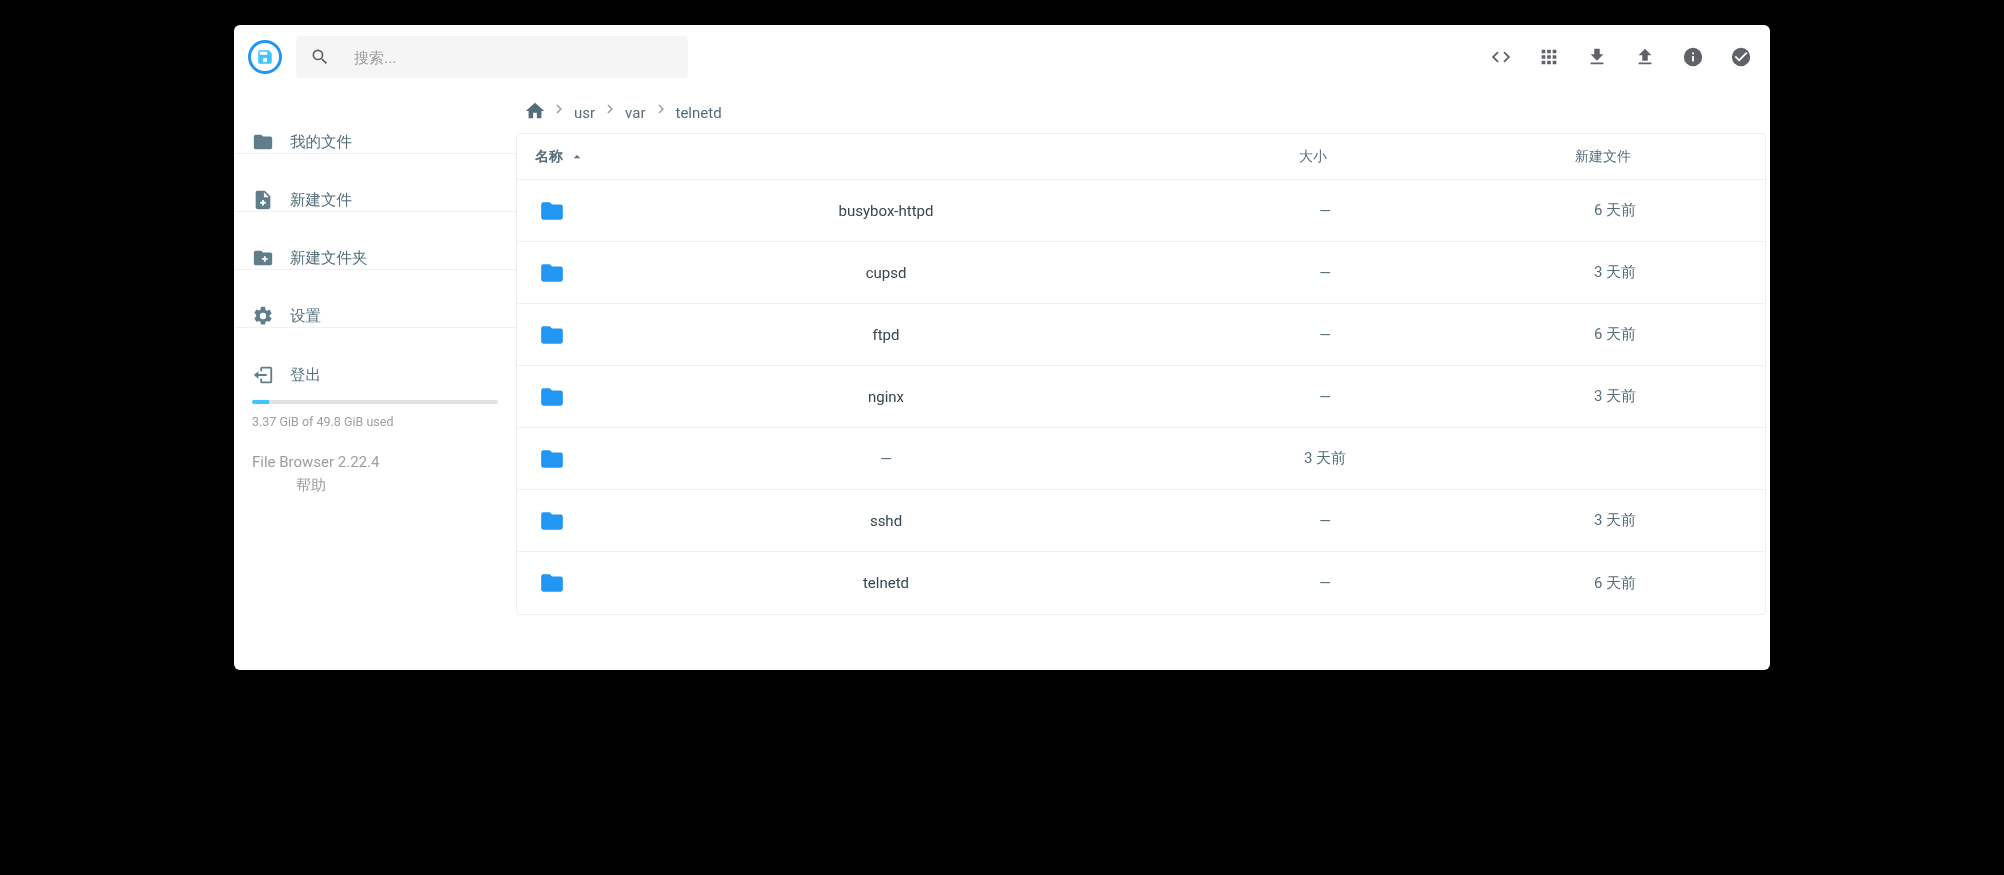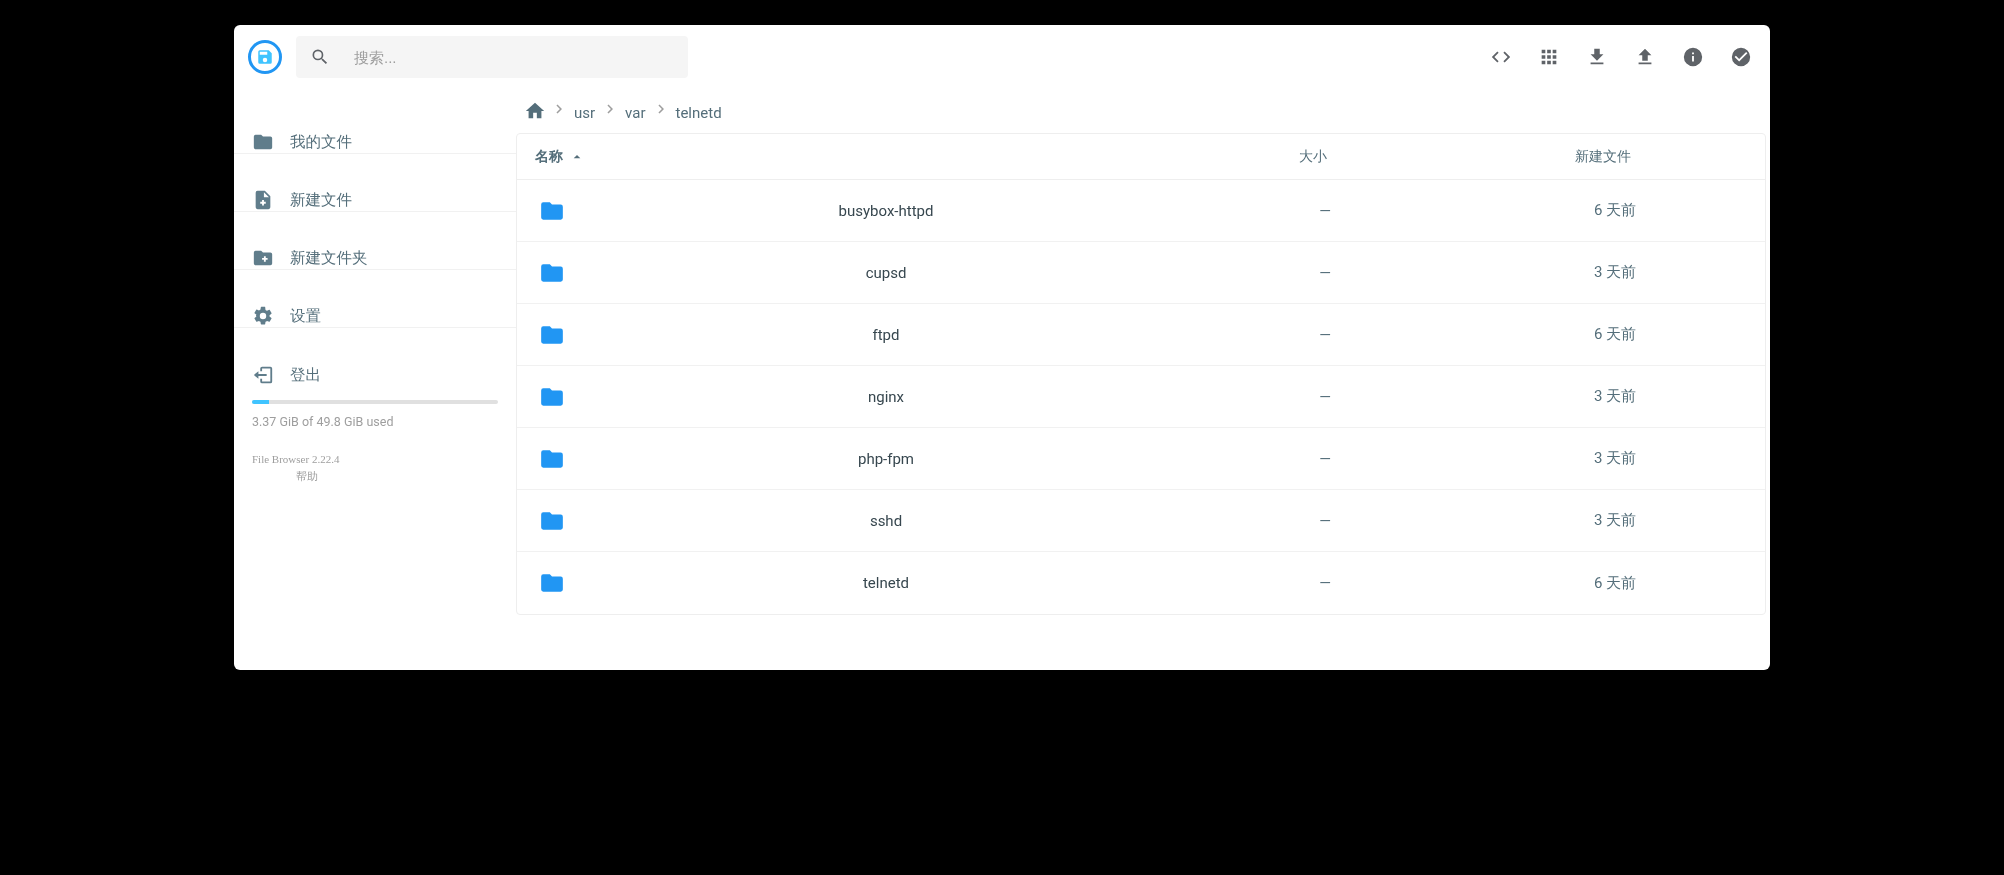--- a/index.html
+++ b/index.html
@@ -83,21 +83,21 @@
   .storage {
     padding: 14px 18px 6px;
   }
   .storage-bar {
     height: 4px; width: 100%;
     background: #e0e0e0; border-radius: 2px;
     overflow: hidden; margin-bottom: 10px;
   }
   .storage-bar > div { height:100%; background:#40c4ff; }
   .storage-text { font-size: 12.5px; color: #9e9e9e; }
-  .meta { padding: 16px 18px; font-size: 11px; color:#9e9e9e; line-height:1.5;font-family:Liberation Serif, serif; }
+  .meta { padding: 16px 18px; font-size: 15px; color:#9e9e9e; line-height:1.5; }
   .meta a { color:#9e9e9e; text-decoration:none;margin-left:44px; }
 
   
   .main { flex:1; min-width:0; display:flex; flex-direction:column; }
   .crumbs {
     height: 44px;
     display:flex; align-items:center;
     padding: 0 8px;
     gap: 4px;
     color:#546e7a;
@@ -303,21 +303,20 @@
               <div class="fname">nginx</div>
               <div>—</div>
               <div>3 天前</div>
             </div>
             <div class="trow">
               <div class="ficon">
                 <svg viewBox="0 0 24 24">
                   <path d="M10 4H4a2 2 0 0 0-2 2v12a2 2 0 0 0 2 2h16a2 2 0 0 0 2-2V8a2 2 0 0 0-2-2h-8l-2-2z"></path>
                 </svg>
               </div>
-              <div class="fname">php-fpm</div>
               <div>—</div>
               <div>3 天前</div>
             </div>
             <div class="trow">
               <div class="ficon">
                 <svg viewBox="0 0 24 24">
                   <path d="M10 4H4a2 2 0 0 0-2 2v12a2 2 0 0 0 2 2h16a2 2 0 0 0 2-2V8a2 2 0 0 0-2-2h-8l-2-2z"></path>
                 </svg>
               </div>
               <div class="fname">sshd</div>

